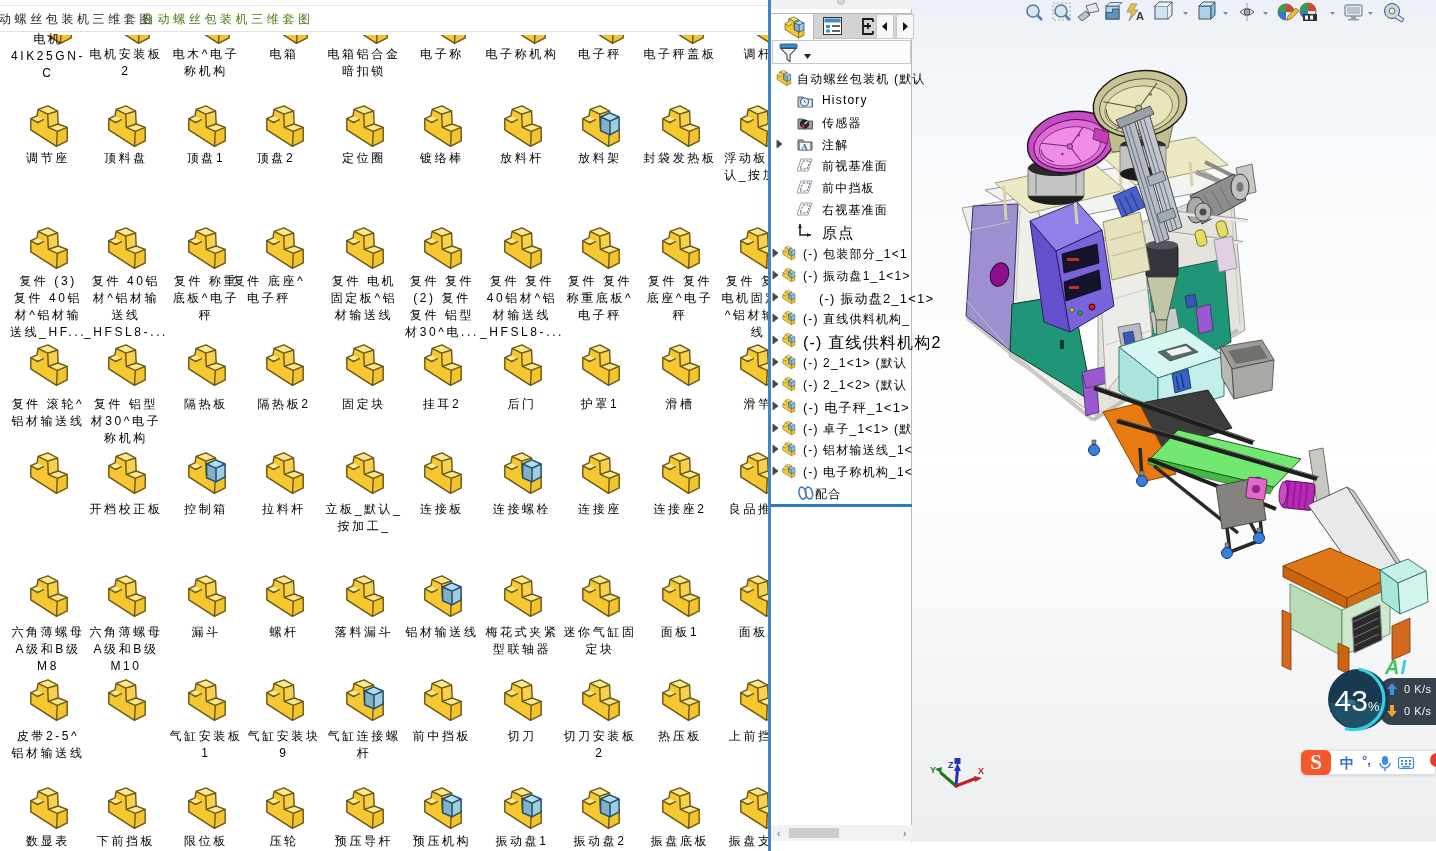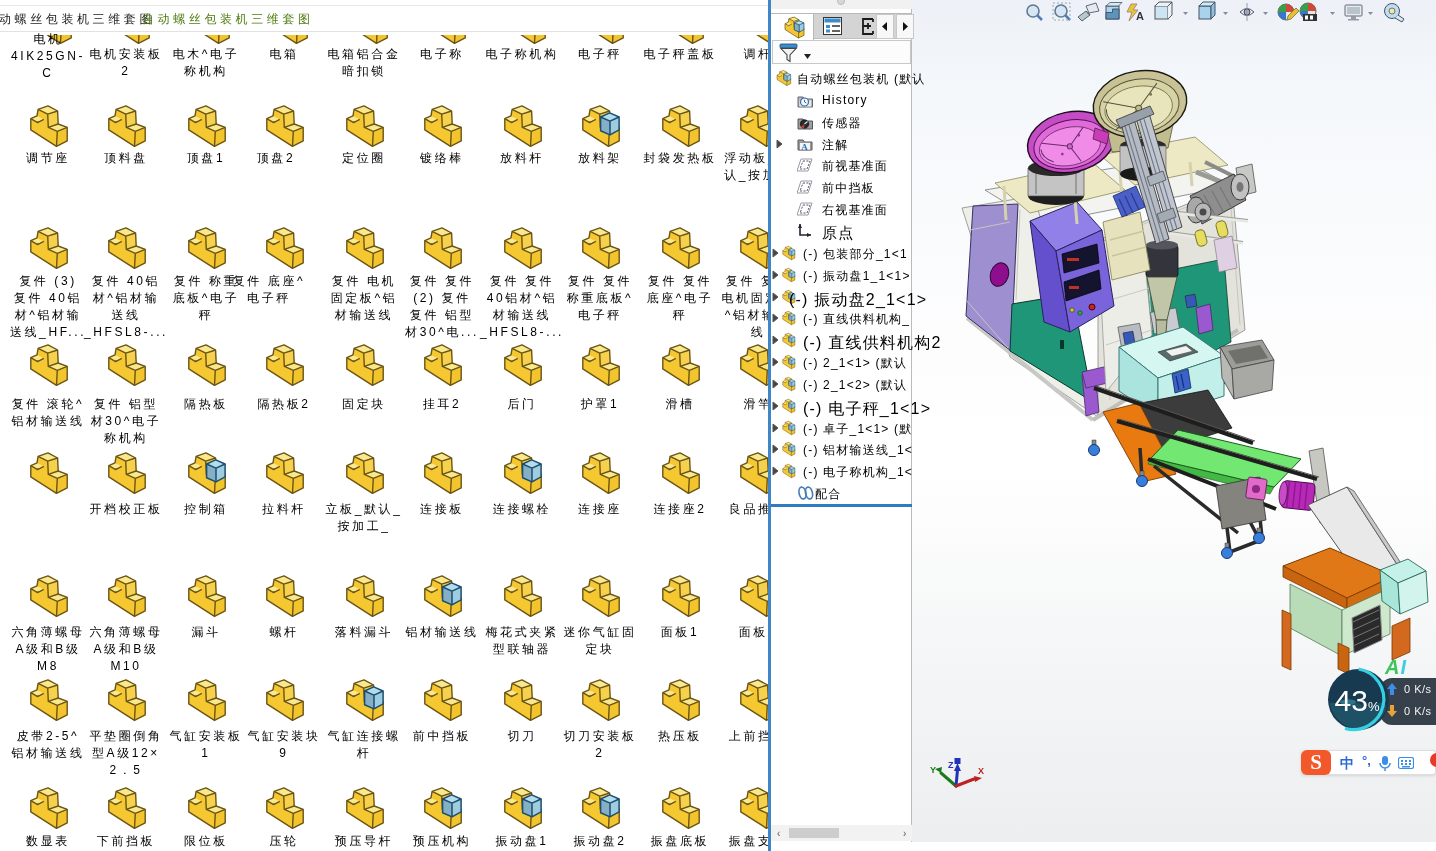--- a/index.html
+++ b/index.html
@@ -336,23 +336,20 @@
     </svg>
     <div class="lbl" style="left:710px;top:624px">面板2</div>
     <svg class="abs" width="44" height="48" style="left:26px;top:676px">
       <use href="#pico"></use>
     </svg>
     <div class="lbl" style="left:-0px;top:728px">皮带2-5^
 铝材输送线</div>
     <svg class="abs" width="44" height="48" style="left:104px;top:676px">
       <use href="#pico"></use>
     </svg>
-    <div class="lbl" style="left:78px;top:728px">平垫圈倒角
-型A级12×
-2．5</div>
     <svg class="abs" width="44" height="48" style="left:184px;top:676px">
       <use href="#pico"></use>
     </svg>
     <div class="lbl" style="left:158px;top:728px">气缸安装板
 1</div>
     <svg class="abs" width="44" height="48" style="left:262px;top:676px">
       <use href="#pico"></use>
     </svg>
     <div class="lbl" style="left:236px;top:728px">气缸安装块
 9</div>
@@ -862,21 +859,21 @@
       </svg>
       <div class="abs" style="left:35px;top:4px;font-size:12px;white-space:nowrap">(-) 振动盘1_1&lt;1&gt;</div>
     </div>
     <div class="tr" style="top:286px">
       <svg class="abs" width="8" height="10" style="left:4px;top:6px">
         <path d="M1,1 L6,5 L1,9 z" fill="#444" stroke="#555" stroke-width="1"></path>
       </svg>
       <svg class="abs" width="15" height="16" style="left:13px;top:3px" viewBox="0 0 44 48">
         <use href="#aico"></use>
       </svg>
-      <div class="abs" style="left:21px;top:4px;font-size:16px;white-space:nowrap">(-) 振动盘2_1&lt;1&gt;</div>
+      <div class="abs" style="left:51px;top:4px;font-size:13px;white-space:nowrap">(-) 振动盘2_1&lt;1&gt;</div>
     </div>
     <div class="tr" style="top:307px">
       <svg class="abs" width="8" height="10" style="left:4px;top:6px">
         <path d="M1,1 L6,5 L1,9 z" fill="#444" stroke="#555" stroke-width="1"></path>
       </svg>
       <svg class="abs" width="15" height="16" style="left:13px;top:3px" viewBox="0 0 44 48">
         <use href="#aico"></use>
       </svg>
       <div class="abs" style="left:35px;top:4px;font-size:12px;white-space:nowrap">(-) 直线供料机构_</div>
     </div>
@@ -907,21 +904,21 @@
       </svg>
       <div class="abs" style="left:35px;top:4px;font-size:12px;white-space:nowrap">(-) 2_1&lt;2&gt; (默认</div>
     </div>
     <div class="tr" style="top:395px">
       <svg class="abs" width="8" height="10" style="left:4px;top:6px">
         <path d="M1,1 L6,5 L1,9 z" fill="#444" stroke="#555" stroke-width="1"></path>
       </svg>
       <svg class="abs" width="15" height="16" style="left:13px;top:3px" viewBox="0 0 44 48">
         <use href="#aico"></use>
       </svg>
-      <div class="abs" style="left:35px;top:4px;font-size:16px;white-space:nowrap">(-) 电子秤_1&lt;1&gt;</div>
+      <div class="abs" style="left:35px;top:4px;font-size:13px;white-space:nowrap">(-) 电子秤_1&lt;1&gt;</div>
     </div>
     <div class="tr" style="top:417px">
       <svg class="abs" width="8" height="10" style="left:4px;top:6px">
         <path d="M1,1 L6,5 L1,9 z" fill="#444" stroke="#555" stroke-width="1"></path>
       </svg>
       <svg class="abs" width="15" height="16" style="left:13px;top:3px" viewBox="0 0 44 48">
         <use href="#aico"></use>
       </svg>
       <div class="abs" style="left:35px;top:4px;font-size:12px;white-space:nowrap">(-) 卓子_1&lt;1&gt; (默</div>
     </div>

